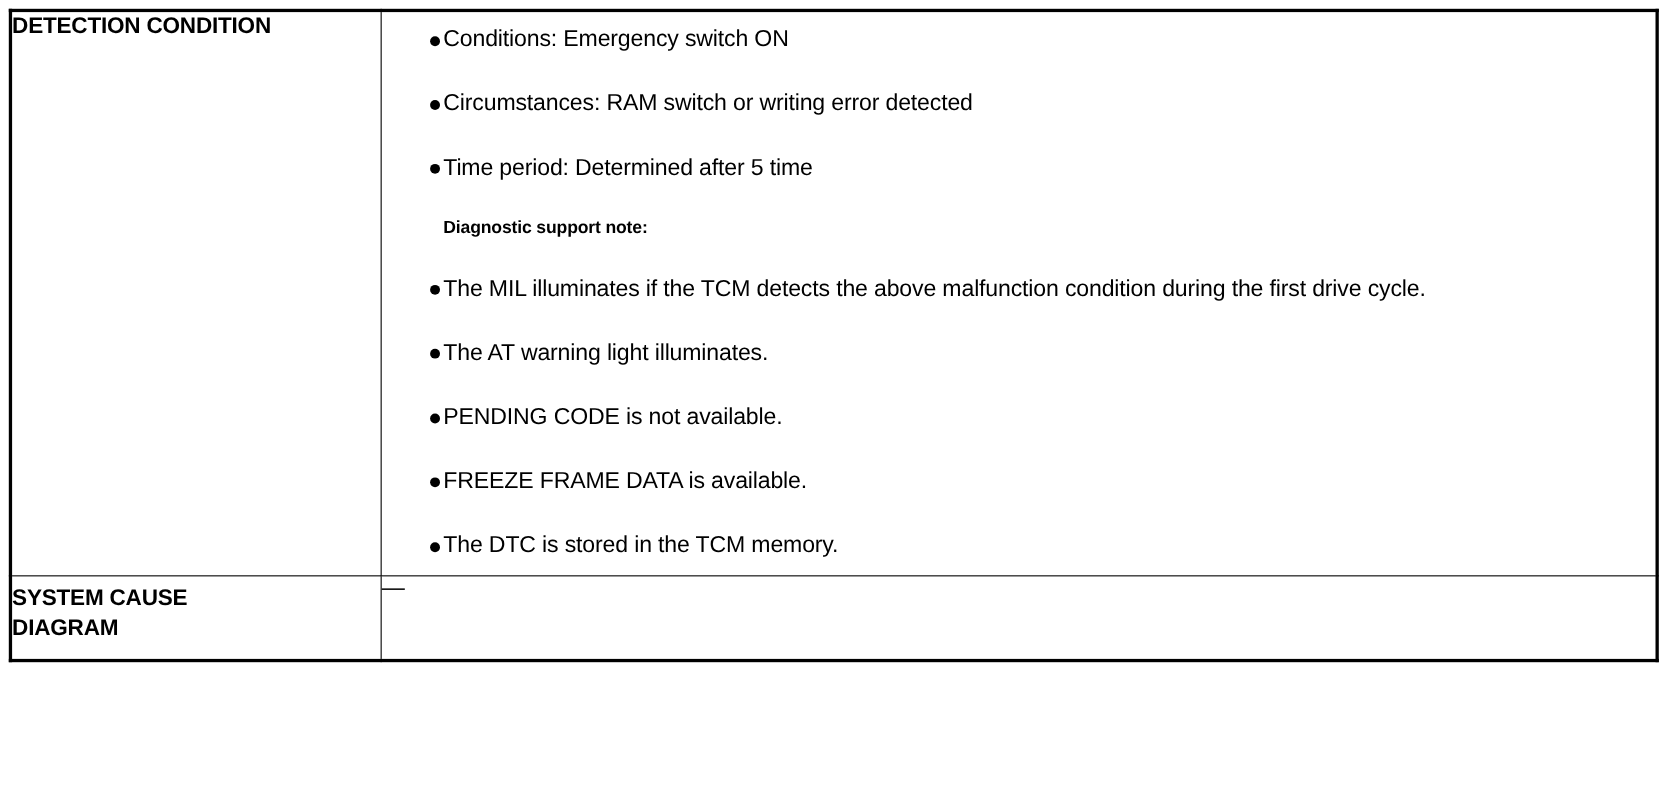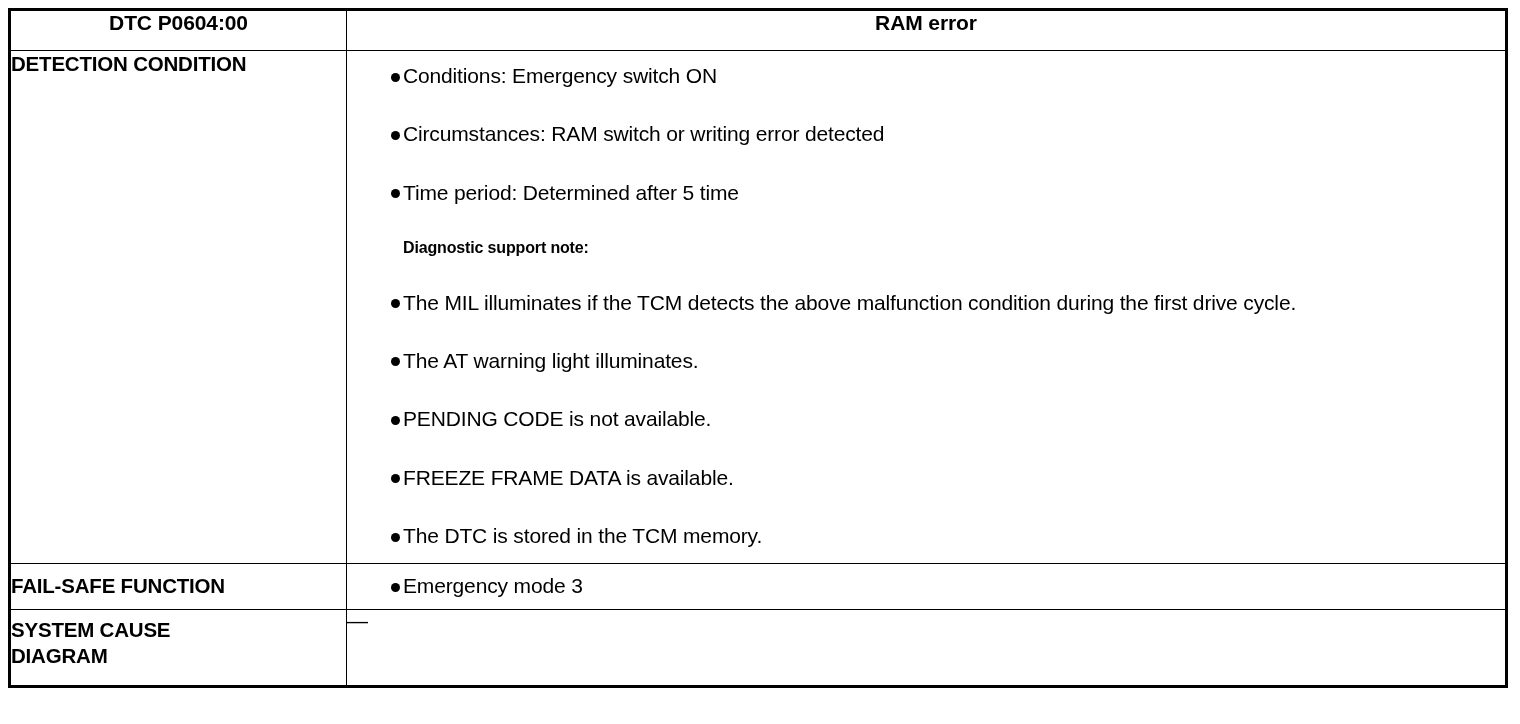--- a/index.html
+++ b/index.html
@@ -145,28 +145,20 @@
 
 <div class="page">
 
   <table class="dtc-table">
     <colgroup>
       <col class="label-col">
       <col class="value-col">
     </colgroup>
     <tbody>
 
-      <tr>
-        <td class="hdr-cell">
-          <span>DTC P0604:00</span>
-        </td>
-        <td class="hdr-cell">
-          <span>RAM error</span>
-        </td>
-      </tr>
 
       <tr>
         <td class="label-cell label-detection">
           <span class="label-text">
             <span class="ln">DETECTION CONDITION</span>
           </span>
         </td>
         <td class="value-cell">
           <ul class="bullet-list detection-block">
 
@@ -211,35 +203,20 @@
 
             <li class="bullet-row">
               <span class="dot"></span>
               <span>The DTC is stored in the TCM memory.</span>
             </li>
 
           </ul>
         </td>
       </tr>
 
-      <tr>
-        <td class="label-cell mid">
-          <span class="label-text">
-            <span class="ln">FAIL-SAFE FUNCTION</span>
-          </span>
-        </td>
-        <td class="value-cell">
-          <ul class="bullet-list single-row-block">
-            <li class="bullet-row">
-              <span class="dot"></span>
-              <span>Emergency mode 3</span>
-            </li>
-          </ul>
-        </td>
-      </tr>
 
 
       <tr>
         <td class="label-cell" style="height:68px; padding-top:7px;">
           <span class="label-text">
             <span class="ln">SYSTEM CAUSE</span>
             <span class="ln">DIAGRAM</span>
           </span>
         </td>
         <td class="value-cell dash-cell">

